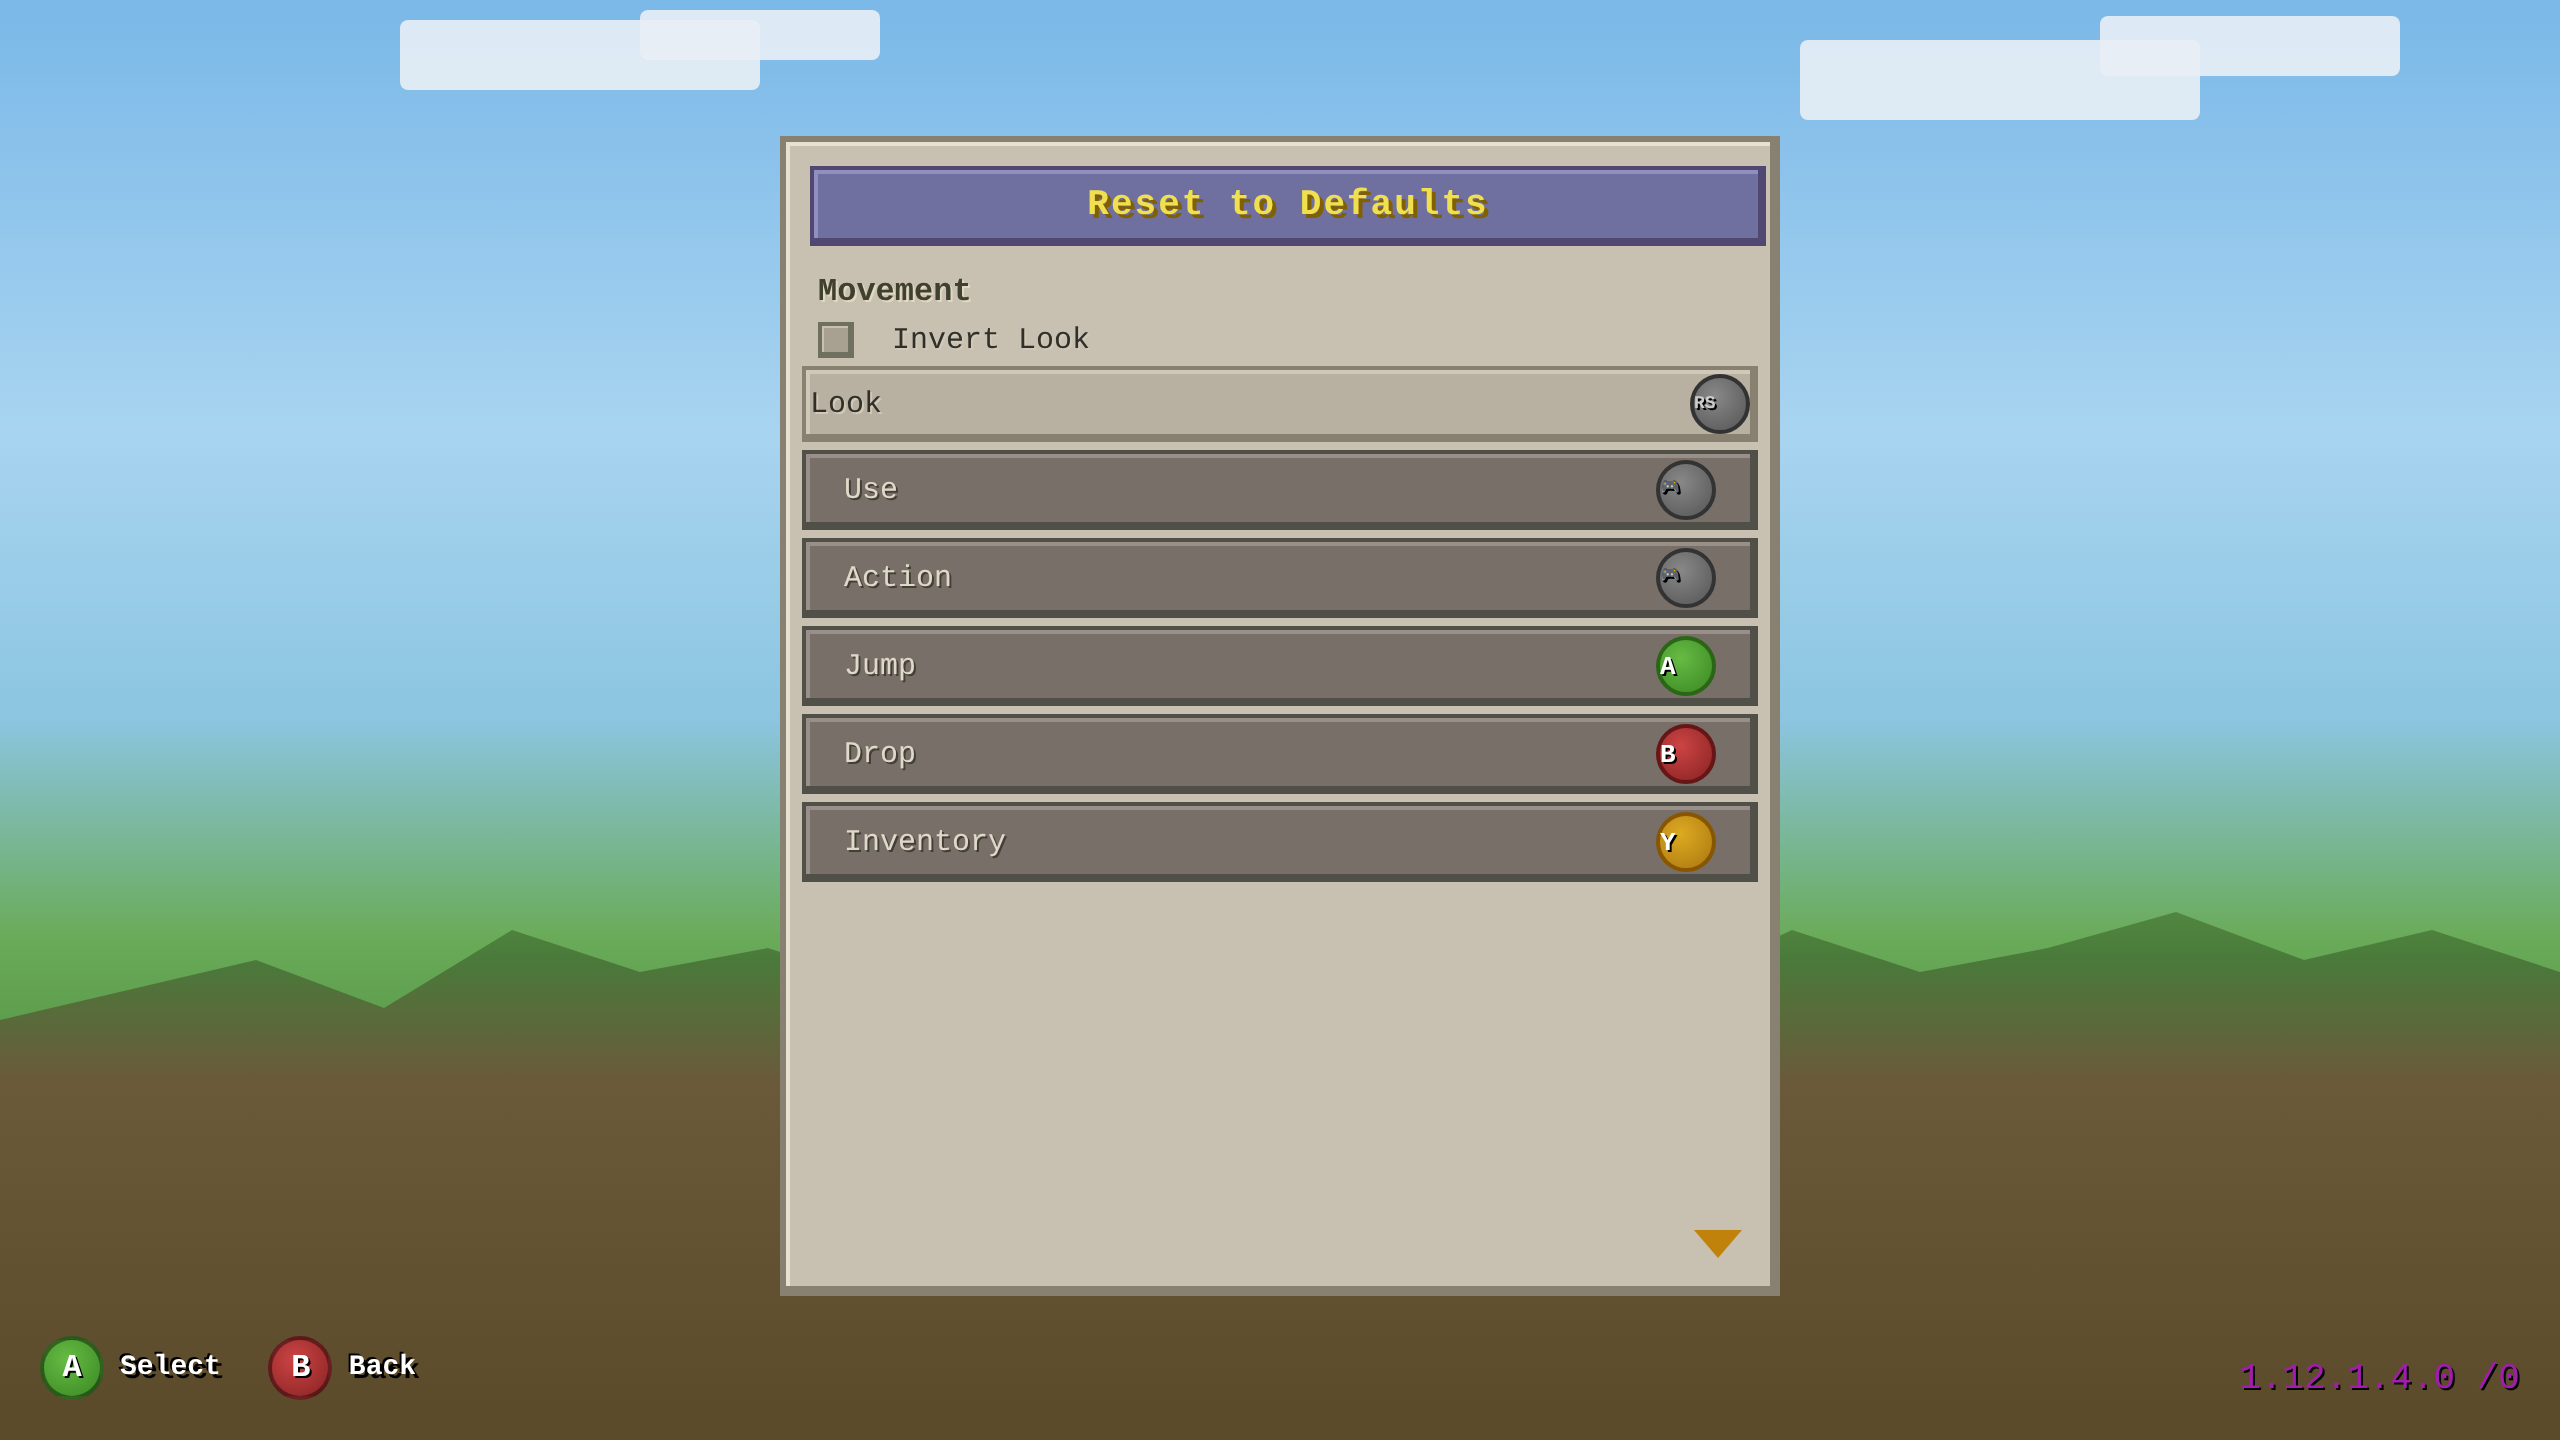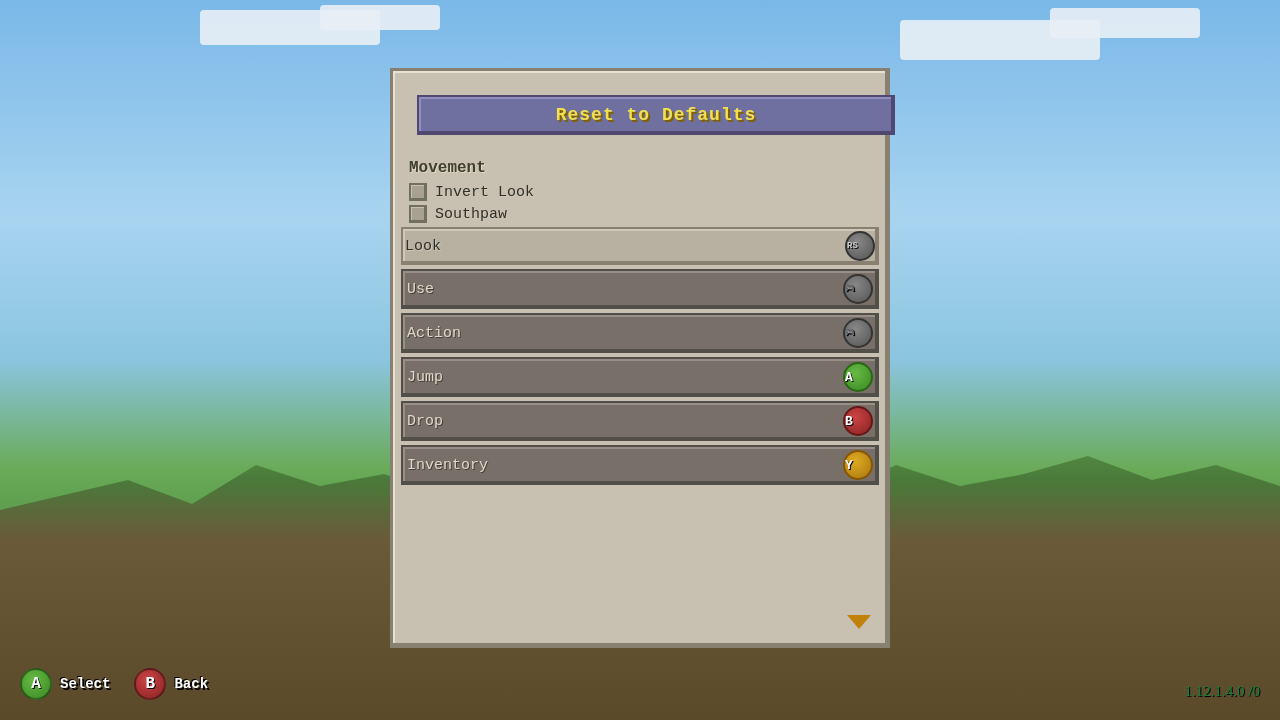--- a/index.html
+++ b/index.html
@@ -53,21 +53,21 @@
       width: 500px;
       height: 580px;
       background: #c8c0b0;
       border: 3px solid #888070;
       box-shadow: inset -2px -2px 0 #888070, inset 2px 2px 0 #e8e0d0;
     }
 
     
     .title-bar {
       width: calc(100% - 16px);
-      margin: 24px;
+      margin: 12px;
       height: 40px;
       background: #7070a0;
       border: 2px solid #504870;
       box-shadow: inset -2px -2px 0 #504870, inset 2px 2px 0 #9090c0;
       display: flex;
       align-items: center;
       justify-content: center;
       cursor: pointer;
     }
 
@@ -88,21 +88,21 @@
       margin: 14px 16px 6px 16px;
       font-family: 'Courier New', monospace;
       text-shadow: 1px 1px 0 #e0d8c0;
     }
 
     
     .checkbox-row {
       display: flex;
       align-items: center;
       margin: 4px 16px;
-      gap: 8px;
+      gap: 19px;
     }
 
     .mc-checkbox {
       width: 18px;
       height: 18px;
       background: #a8a090;
       border: 2px solid #707060;
       box-shadow: inset -1px -1px 0 #707060, inset 1px 1px 0 #c8c0b0;
       flex-shrink: 0;
       cursor: pointer;
@@ -132,21 +132,21 @@
     
     .control-row-dark {
       margin: 4px 8px;
       height: 40px;
       background: #787068;
       border: 2px solid #505048;
       box-shadow: inset -2px -2px 0 #505048, inset 2px 2px 0 #989088;
       display: flex;
       align-items: center;
       justify-content: space-between;
-      padding: 0 4px;
+      padding: 0 19px;
       cursor: pointer;
     }
 
     .control-label-light {
       color: #303028;
       font-size: 15px;
       font-family: 'Courier New', monospace;
       text-shadow: 1px 1px 0 #d0c8b8;
     }
 
@@ -251,23 +251,23 @@
       font-family: 'Courier New', monospace;
       font-weight: bold;
       text-shadow: 2px 2px 0 #000, -1px -1px 0 #000;
     }
 
     
     .version-text {
       position: absolute;
       bottom: 20px;
       right: 20px;
-      color: #15803d;
-      font-size: 15px;
-      font-family: Liberation Serif, serif;
+      color: #a21caf;
+      font-size: 18px;
+      font-family: Liberation Mono, monospace;
       text-shadow: 1px 1px 0 #000;
     }
 
     
     .badge-text {
       font-size: 9px;
       font-weight: bold;
       color: #ccc;
       line-height: 1;
       text-align: center;
@@ -291,24 +291,20 @@
     <span class="title-bar-text">Reset to Defaults</span>
   </div>
 
   <div class="section-label">Movement</div>
 
   <div class="checkbox-row">
     <div class="mc-checkbox"></div>
     <span class="checkbox-label">Invert Look</span>
   </div>
 
-  <div class="checkbox-row">
-    <div class="mc-checkbox"></div>
-    <span class="checkbox-label">Southpaw</span>
-  </div>
 
   <div class="control-row-light">
     <span class="control-label-light">Look</span>
     <div class="badge badge-gray">
       <span class="badge-text">RS</span>
     </div>
   </div>
 
 
 

